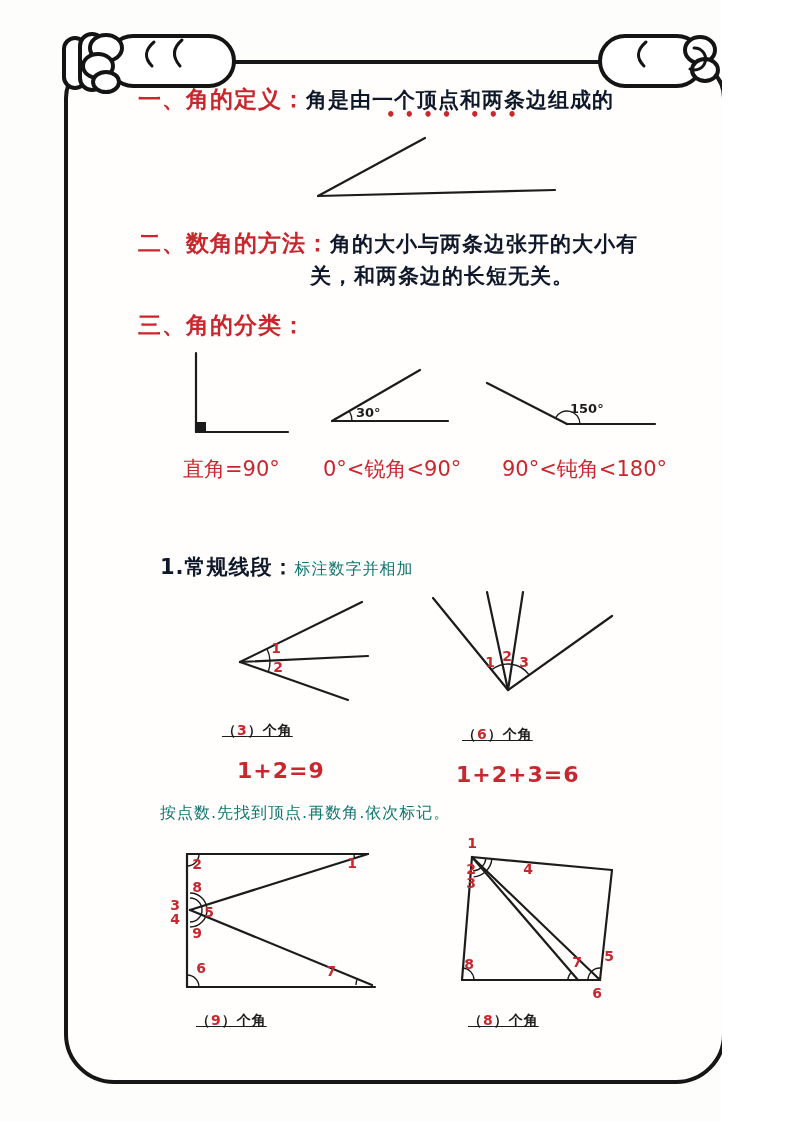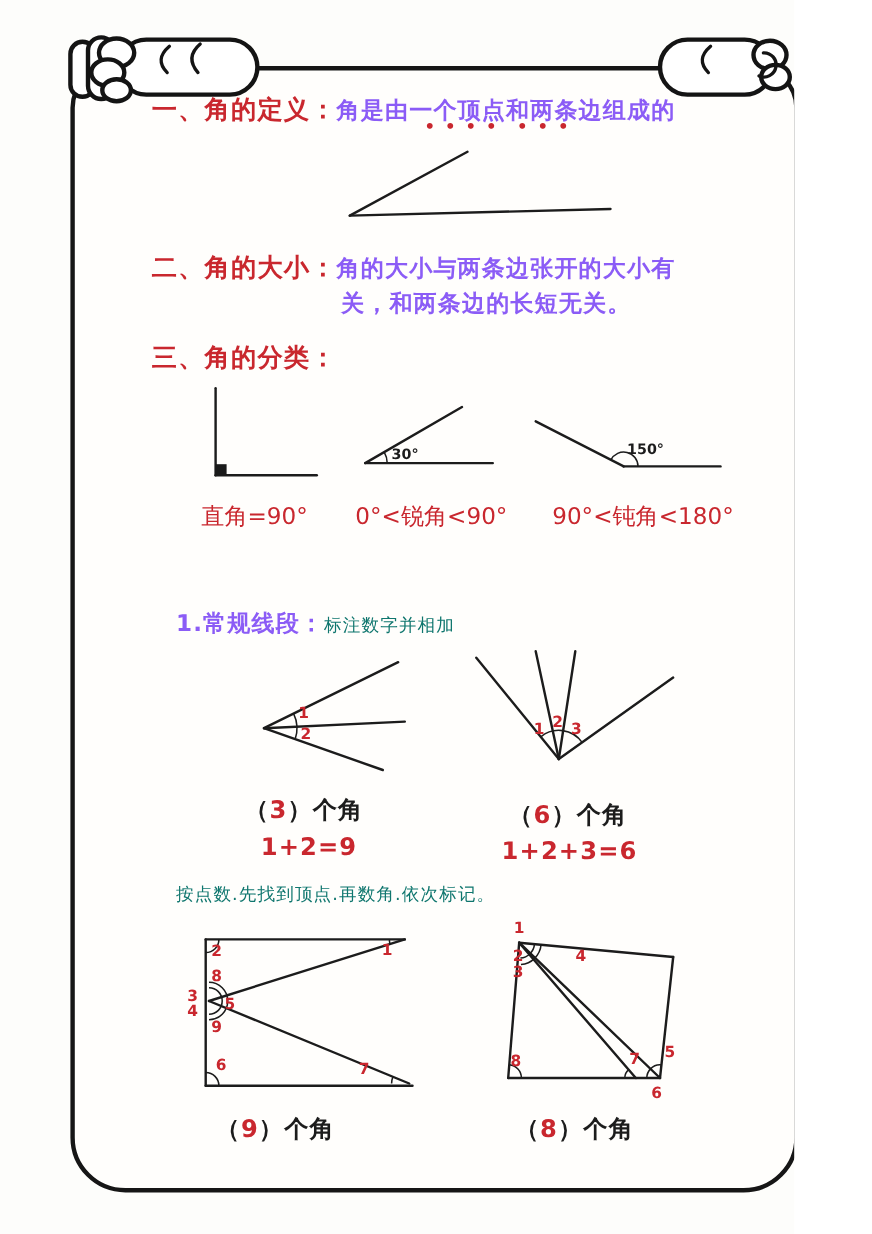--- a/index.html
+++ b/index.html
@@ -2,25 +2,25 @@
 <html><head>
 <meta charset="utf-8">
 <style>
   html,body{margin:0;padding:0;background:#ffffff;}
   .page{position:relative;width:722px;height:1122px;background:#fdfdfb;overflow:hidden;
         font-family:"DejaVu Sans","Liberation Sans",sans-serif;color:#1c1c1c;}
   .frame{position:absolute;left:64px;top:60px;width:654px;height:1016px;
          border:4px solid #161616;border-radius:38px 38px 50px 50px;background:#fffefc;}
   .row{position:absolute;display:flex;align-items:baseline;white-space:nowrap;}
   .h-red{color:#c9272e;font-weight:700;font-size:23px;letter-spacing:1px;}
-  .t-black{color:#8b5cf6;font-weight:700;font-size:21px;letter-spacing:1px;}
+  .t-black{color:#0f172a;font-weight:700;font-size:21px;letter-spacing:1px;}
   .t-red{color:#0f766e;font-weight:400;font-size:16px;letter-spacing:1px;}
   .emph{position:absolute;color:#c9272e;font-size:15px;font-weight:700;letter-spacing:9px;}
   .cls-label{position:absolute;color:#c9272e;font-weight:400;font-size:21px;white-space:nowrap;}
-  .answer{position:absolute;font-weight:700;font-size:22px;letter-spacing:1px;color:#1c1c1c;white-space:nowrap;}
+  .answer{position:absolute;font-weight:700;font-size:14px;letter-spacing:1px;color:#1c1c1c;white-space:nowrap;text-decoration:underline;}
   .answer .num{color:#c9272e;}
   .formula{position:absolute;color:#c9272e;font-weight:700;font-size:22px;letter-spacing:1px;white-space:nowrap;}
   svg.diagram,svg.hand,svg.heart{position:absolute;overflow:visible;}
   .ln{stroke:#1c1c1c;stroke-width:2.2;stroke-linecap:round;fill:none;}
   .arc{stroke:#1c1c1c;stroke-width:1.4;fill:none;}
   .numlbl{fill:#c9272e;font-size:14px;font-weight:700;text-anchor:middle;
           font-family:"DejaVu Sans","Liberation Sans",sans-serif;}
   .deg{fill:#1c1c1c;font-size:13px;font-weight:700;
        font-family:"DejaVu Sans","Liberation Sans",sans-serif;}
   .skin{fill:#ffffff;stroke:#141414;stroke-width:4;}
@@ -63,21 +63,21 @@
   </div>
   <div class="emph" style="left:386px;top:106px">••••</div>
   <div class="emph" style="left:470px;top:106px">•••</div>
 
   <svg class="diagram" style="left:300px;top:128px" width="270" height="80" viewBox="0 0 270 80">
     <line class="ln" x1="18" y1="68" x2="125" y2="10"></line>
     <line class="ln" x1="18" y1="68" x2="255" y2="62"></line>
   </svg>
 
   <div class="row" style="left:138px;top:228px">
-    <span class="h-red">二、角的大小：</span>
+    <span class="h-red">二、数角的方法：</span>
     <span class="t-black">角的大小与两条边张开的大小有</span>
   </div>
   <div class="row" style="left:138px;top:310px">
     <span class="h-red">三、角的分类：</span>
   </div>
 
   <div class="row" style="left:310px;top:262px">
     <span class="t-black">关，和两条边的长短无关。</span>
   </div>
 

